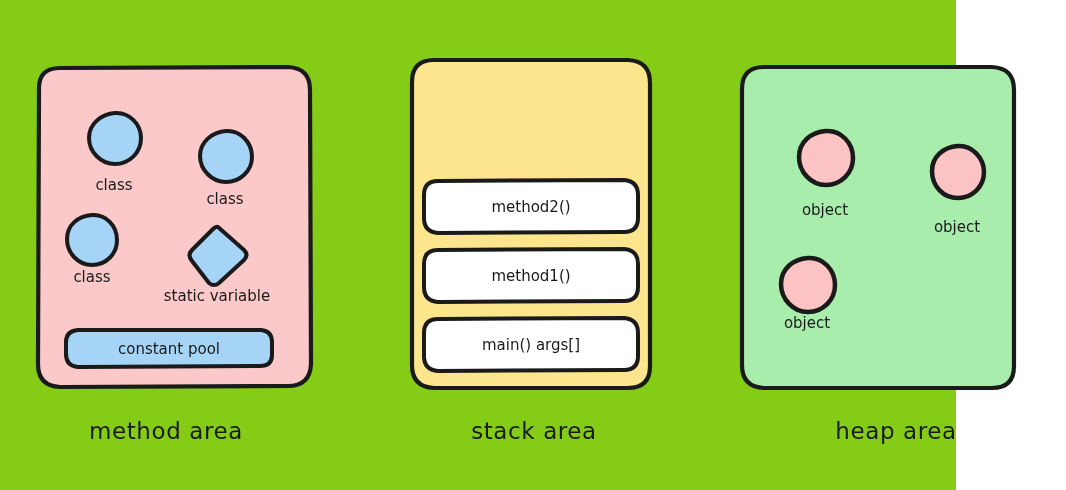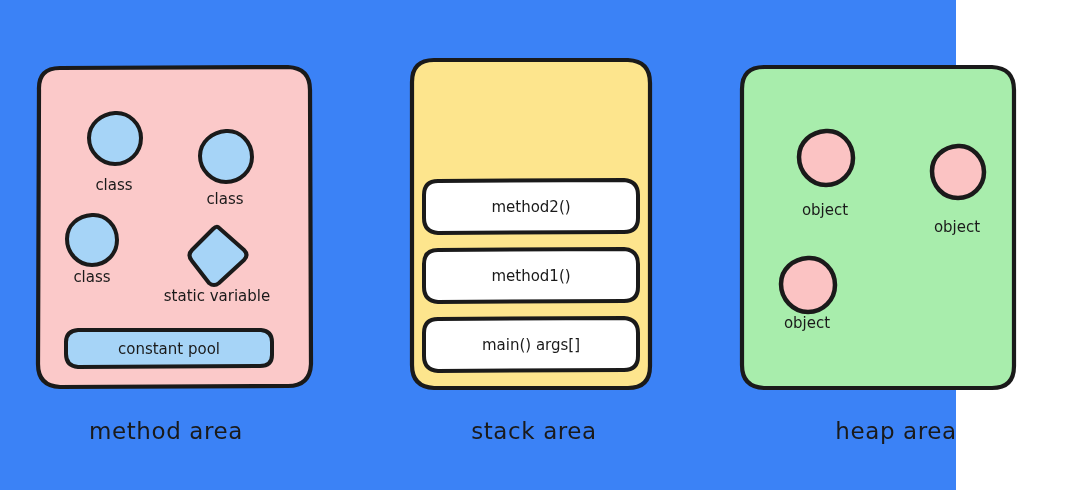--- a/index.html
+++ b/index.html
@@ -1,18 +1,18 @@
 <!DOCTYPE html>
 <html><head>
 <meta charset="utf-8">
 <style>
   html,body{margin:0;padding:0;background:#ffffff;}
   body{width:1066px;height:490px;overflow:hidden;
        font-family:"DejaVu Sans", sans-serif;}
-  #stage{position:relative;width:956px;height:490px;background:#3b82f6;}
+  #stage{position:relative;width:956px;height:490px;background:#84cc16;}
   svg#scene{position:absolute;left:0;top:0;width:1066px;height:490px;}
   text{font-family:"DejaVu Sans", sans-serif;fill:#1a1a1a;
        dominant-baseline:middle;text-anchor:middle;}
   .lbl{font-size:15px;}
   .frame-lbl{font-size:15px;}
   .caption{font-size:23px;letter-spacing:.6px;}
   .cpool-lbl{font-size:15px;}
 </style>
 </head>
 <body>

